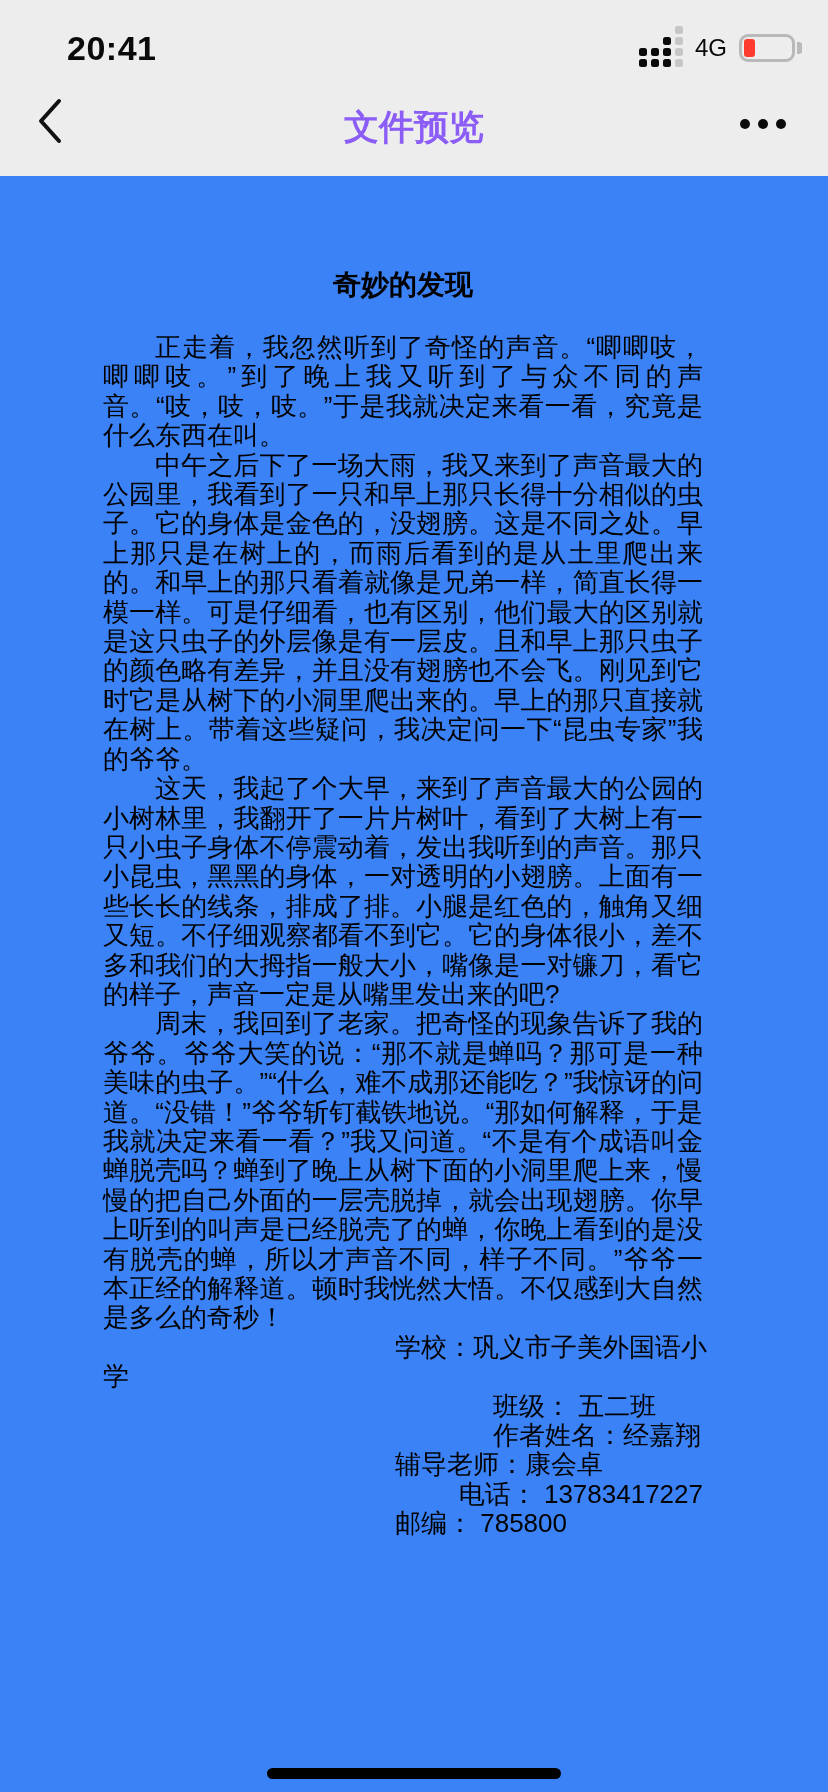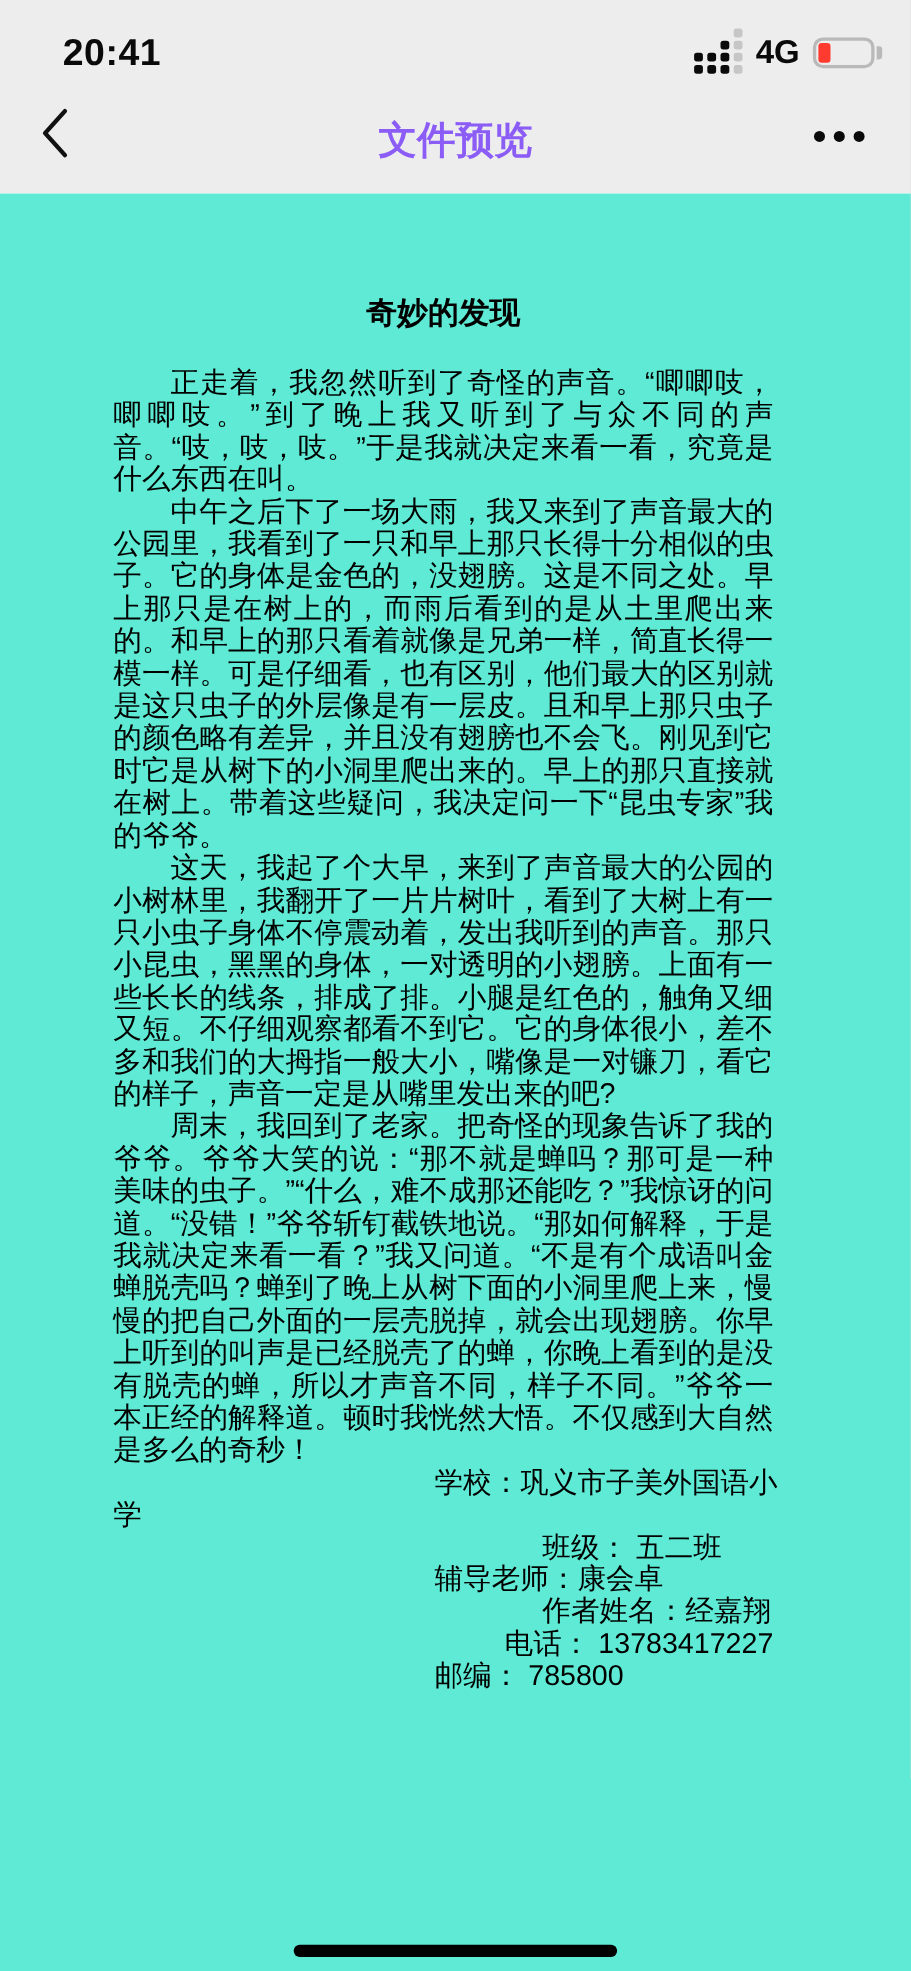--- a/index.html
+++ b/index.html
@@ -8,34 +8,34 @@
     position:relative; width:828px; height:1792px;
     background:#ffffff; overflow:hidden; margin:0 auto;
   }
 
   
   .header {
     position:absolute; top:0; left:0; right:0; height:176px;
     background:#ededed; color:#0a0a0a;
   }
   .status-row {
-    position:absolute; top:0; left:2px; right:0; height:78px;
+    position:absolute; top:0; left:12px; right:0; height:78px;
     display:flex; align-items:center; justify-content:space-between;
     padding:18px 26px 0 55px; box-sizing:border-box;
   }
   .time { font-size:34px; font-weight:700; letter-spacing:0.5px; }
   .status-right { display:flex; align-items:center; gap:12px; }
 
   
   .signal { display:flex; align-items:flex-end; gap:4px; height:38px; }
   .sig-col { display:flex; flex-direction:column; gap:3px; }
   .sig-dot { width:8px; height:8px; border-radius:2.5px; background:#0a0a0a; }
   .sig-col.muted .sig-dot { background:#c6c6c6; }
 
-  .net-label { font-size:30px; font-weight:700; }
+  .net-label { font-size:24px; font-weight:400; }
 
   .battery { display:flex; align-items:center; }
   .batt-body {
     width:56px; height:28px; border:3px solid #b9b9b9; border-radius:9px;
     display:flex; align-items:center; padding:2px; box-sizing:border-box;
     background:transparent;
   }
   .batt-fill { width:11px; height:18px; border-radius:3px; background:#ff3b30; }
   .batt-nub {
     width:5px; height:12px; background:#b9b9b9;
@@ -53,21 +53,21 @@
   .nav-title { font-size:35px; font-weight:700; color:#8b5cf6; }
   .more-btn {
     position:absolute; right:32px; top:24px; height:44px; width:66px;
     display:flex; align-items:center; justify-content:center; gap:8px; cursor:pointer;
   }
   .more-dot { width:10px; height:10px; border-radius:50%; background:#0a0a0a; }
 
   
   .doc {
     position:absolute; top:176px; left:0; right:0; bottom:0;
-    background:#5eead4;
+    background:#3b82f6;
   }
   .doc-inner {
     margin:94px 0 0 103px; width:600px;
     color:#000; font-size:26px; line-height:29.4px;
   }
   .doc-title {
     font-size:28px; font-weight:700; text-align:center;
     margin:0 0 33px 0; line-height:30px;
   }
   .para {
@@ -147,22 +147,22 @@
       <div id="paragraphs">
           <p class="para">正走着，我忽然听到了奇怪的声音。“唧唧吱，唧唧吱。”到了晚上我又听到了与众不同的声音。“吱，吱，吱。”于是我就决定来看一看，究竟是什么东西在叫。</p>
           <p class="para">中午之后下了一场大雨，我又来到了声音最大的公园里，我看到了一只和早上那只长得十分相似的虫子。它的身体是金色的，没翅膀。这是不同之处。早上那只是在树上的，而雨后看到的是从土里爬出来的。和早上的那只看着就像是兄弟一样，简直长得一模一样。可是仔细看，也有区别，他们最大的区别就是这只虫子的外层像是有一层皮。且和早上那只虫子的颜色略有差异，并且没有翅膀也不会飞。刚见到它时它是从树下的小洞里爬出来的。早上的那只直接就在树上。带着这些疑问，我决定问一下“昆虫专家”我的爷爷。</p>
           <p class="para">这天，我起了个大早，来到了声音最大的公园的小树林里，我翻开了一片片树叶，看到了大树上有一只小虫子身体不停震动着，发出我听到的声音。那只小昆虫，黑黑的身体，一对透明的小翅膀。上面有一些长长的线条，排成了排。小腿是红色的，触角又细又短。不仔细观察都看不到它。它的身体很小，差不多和我们的大拇指一般大小，嘴像是一对镰刀，看它的样子，声音一定是从嘴里发出来的吧?</p>
           <p class="para">周末，我回到了老家。把奇怪的现象告诉了我的爷爷。爷爷大笑的说：“那不就是蝉吗？那可是一种美味的虫子。”“什么，难不成那还能吃？”我惊讶的问道。“没错！”爷爷斩钉截铁地说。“那如何解释，于是我就决定来看一看？”我又问道。“不是有个成语叫金蝉脱壳吗？蝉到了晚上从树下面的小洞里爬上来，慢慢的把自己外面的一层壳脱掉，就会出现翅膀。你早上听到的叫声是已经脱壳了的蝉，你晚上看到的是没有脱壳的蝉，所以才声音不同，样子不同。”爷爷一本正经的解释道。顿时我恍然大悟。不仅感到大自然是多么的奇秒！</p>
         </div>
       <div id="footer-lines">
           <div class="footer-line" style="margin-left: 292px;">学校：巩义市子美外国语小</div>
           <div class="footer-line" style="margin-left: 0px;">学</div>
           <div class="footer-line" style="margin-left: 390px;">班级： 五二班</div>
+          <div class="footer-line" style="margin-left: 390px;">作者姓名：经嘉翔</div>
           <div class="footer-line" style="margin-left: 292px;">辅导老师：康会卓</div>
-          <div class="footer-line" style="margin-left: 390px;">作者姓名：经嘉翔</div>
           <div class="footer-line" style="margin-left: 292px; text-align: right;">电话： 13783417227</div>
           <div class="footer-line" style="margin-left: 292px;">邮编： 785800</div>
         </div>
     </div>
   </div>
 
   <div class="home-indicator"></div>
 
 </div>
 

